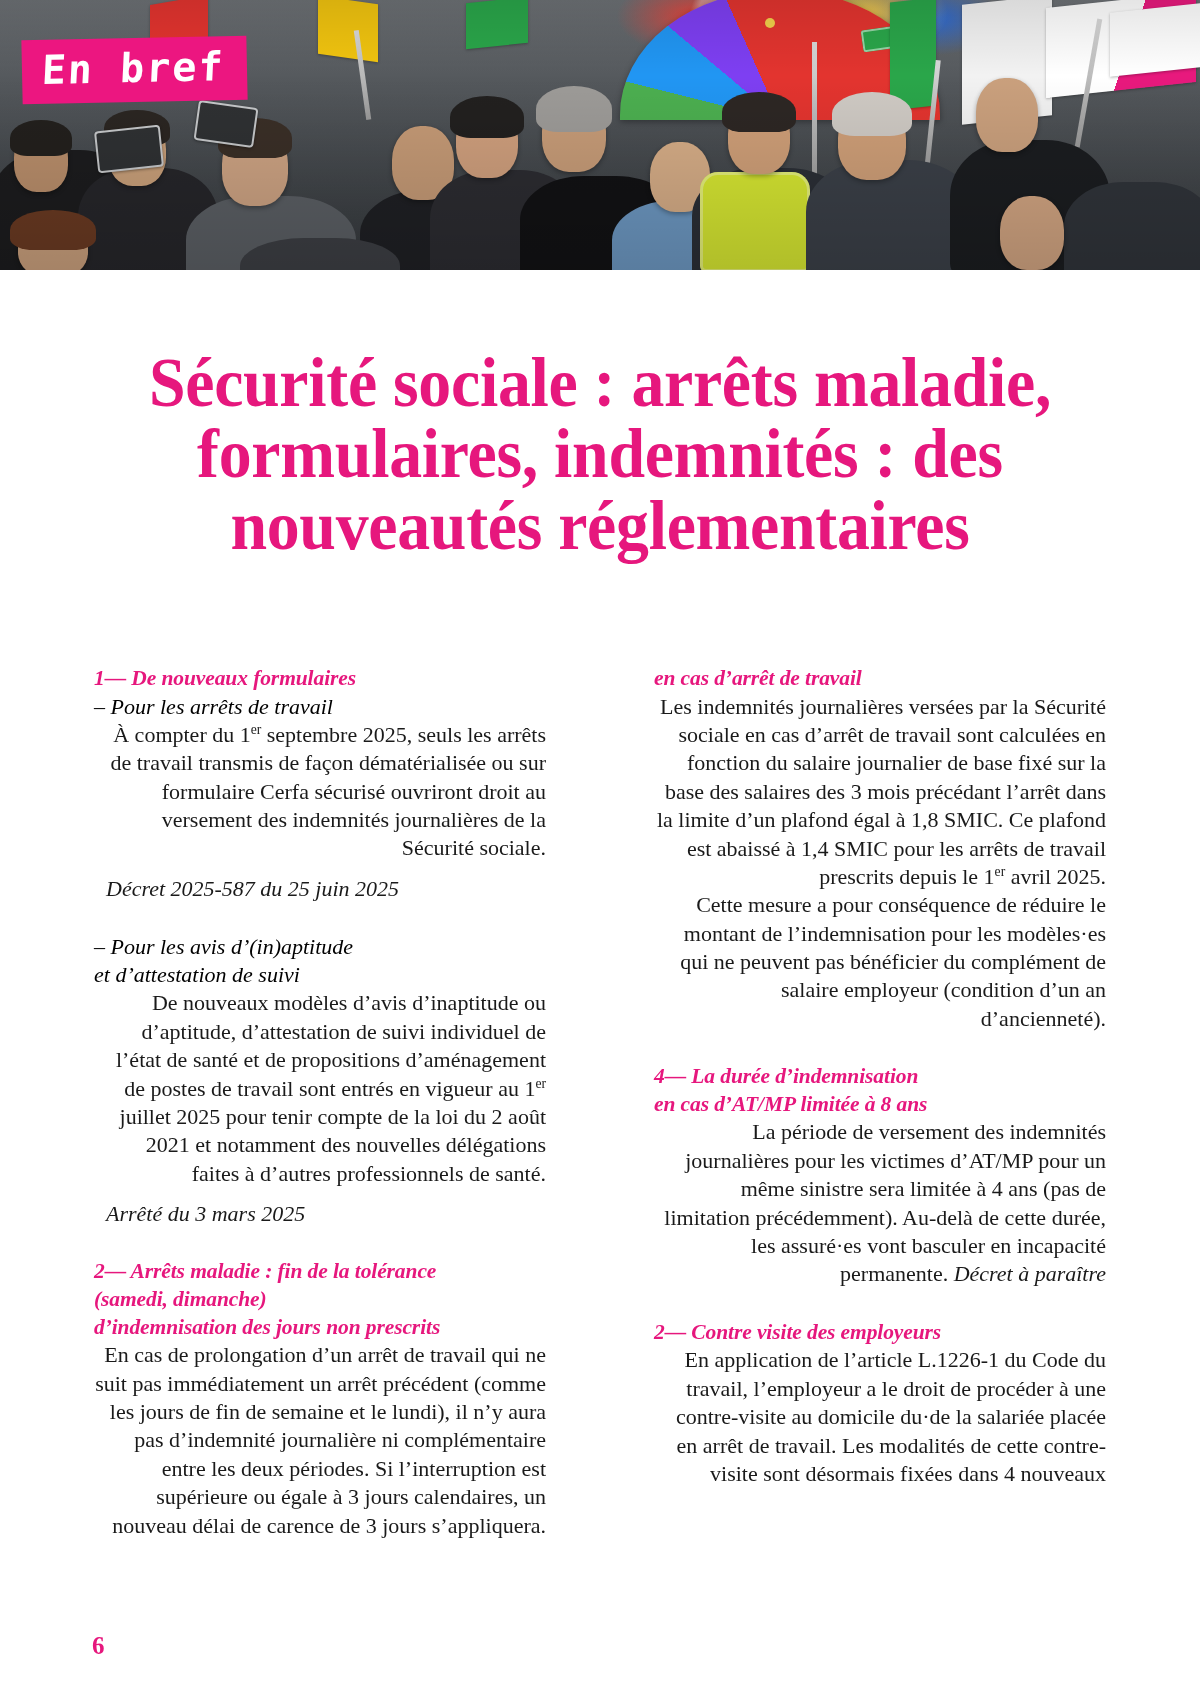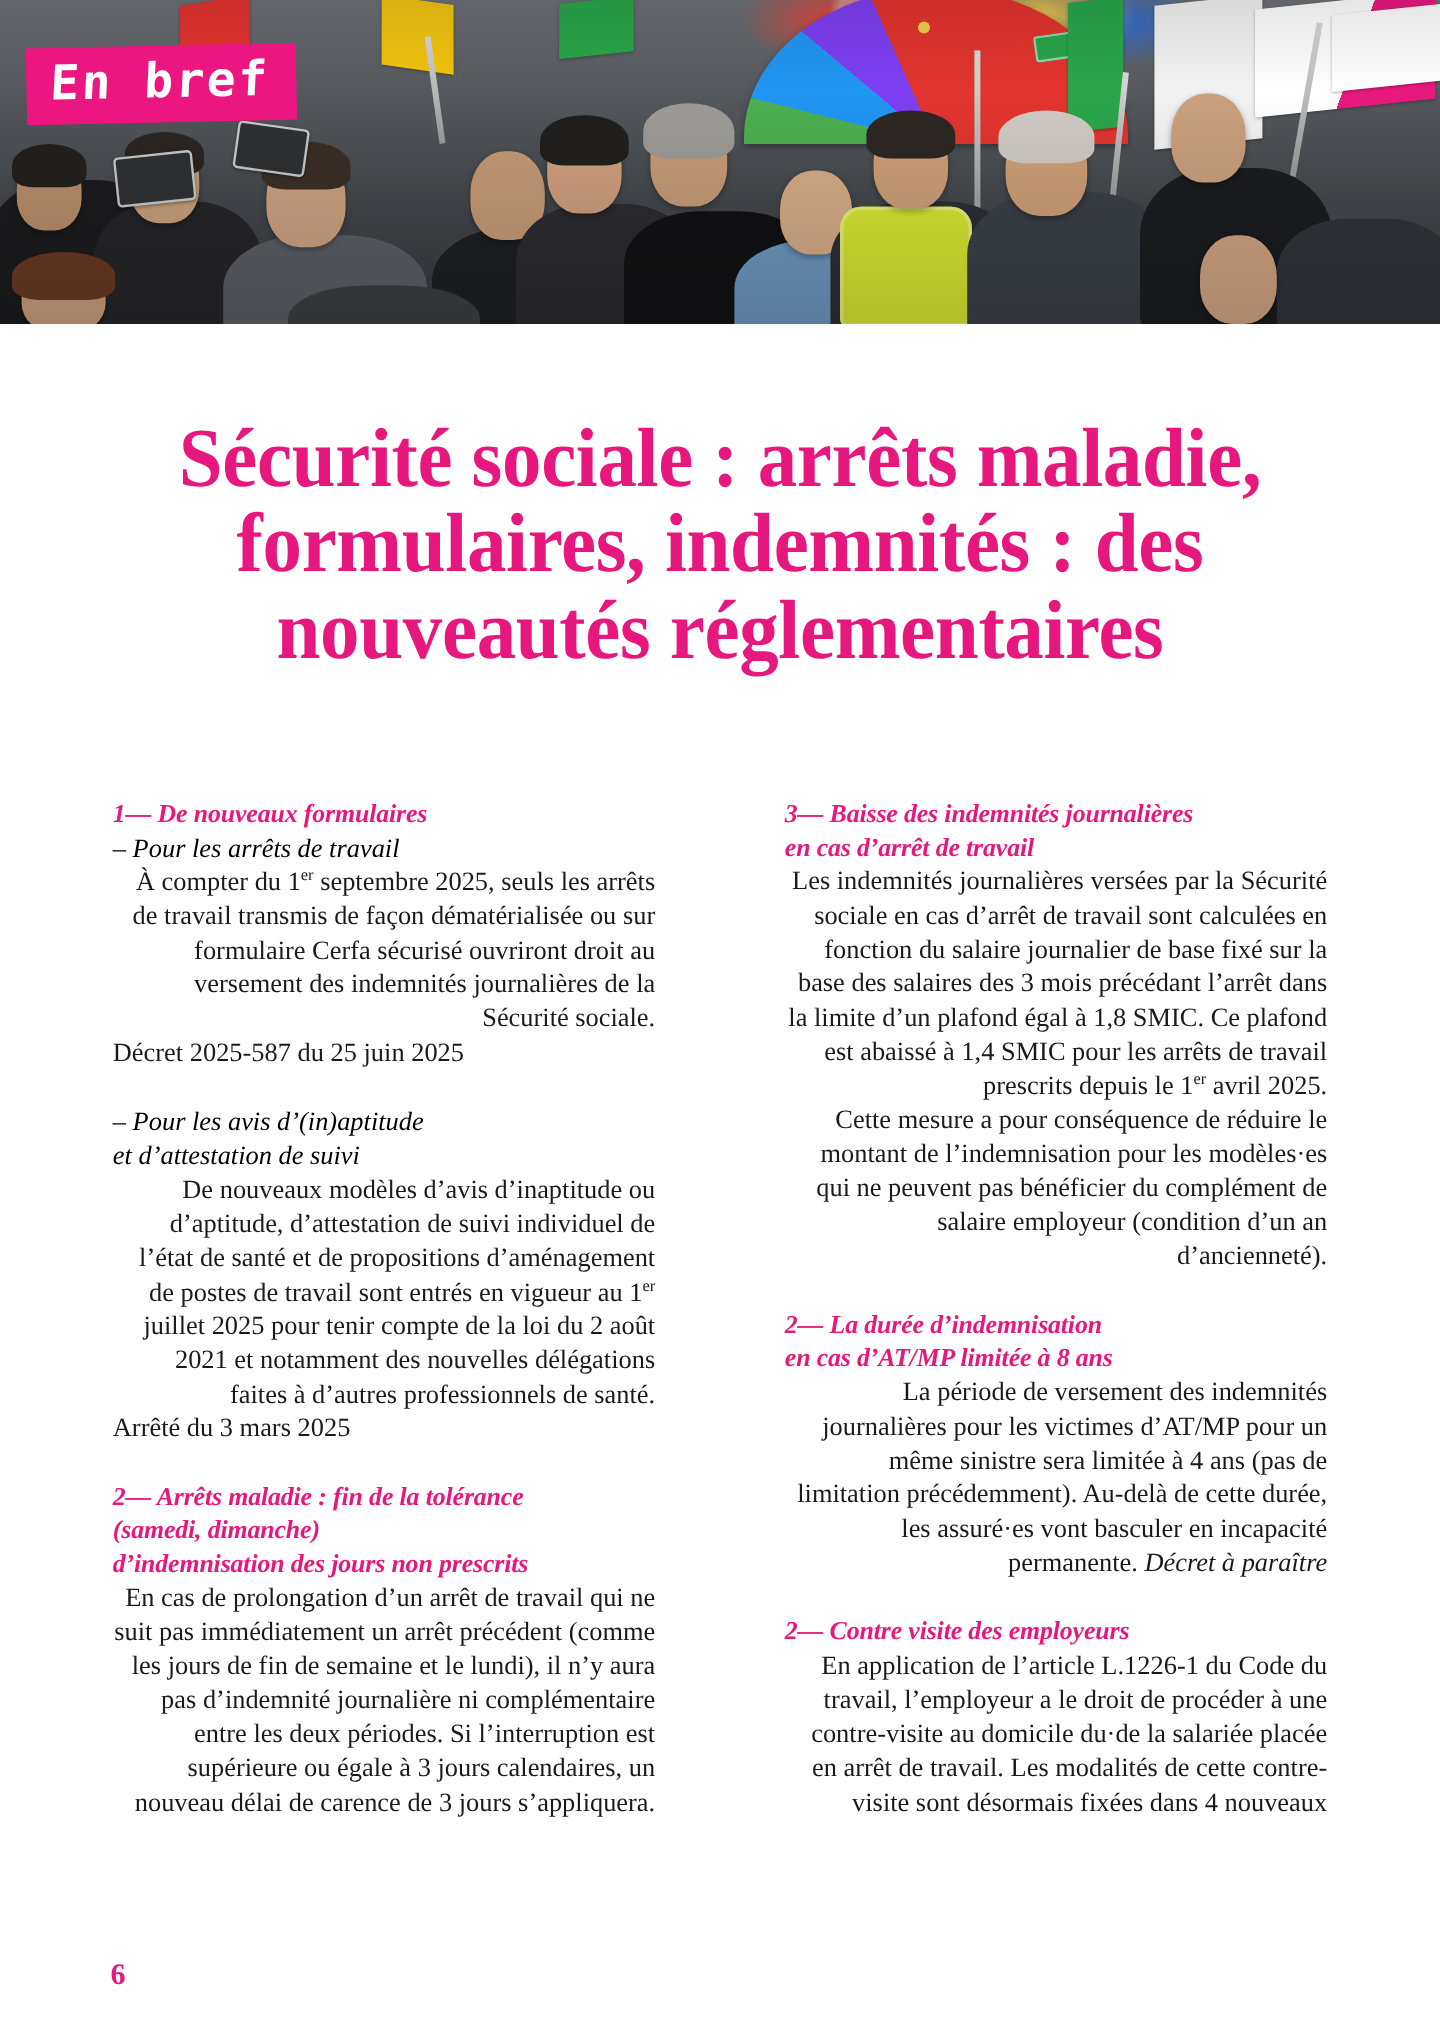--- a/index.html
+++ b/index.html
@@ -197,24 +197,25 @@
     margin: 0;
   }
   .body-text {
     font-size: 22px;
     line-height: 1.29;
     color: #1a1a1a;
     margin: 0;
     text-align: right;
   }
   .ref {
+    font-style: italic;
     font-size: 22px;
     line-height: 1.29;
     color: #1a1a1a;
-    margin: 0;
+    margin: 12px;
   }
 
   sup.ord {
     font-size: 0.62em;
     vertical-align: super;
     line-height: 0;
   }
 
   
   .page-number {
@@ -329,28 +330,27 @@
       <p class="sec-head">(samedi, dimanche)</p>
       <p class="sec-head">d’indemnisation des jours non prescrits</p>
       <p class="body-text">En cas de prolongation d’un arrêt de travail qui ne suit pas immédiatement un arrêt précédent (comme les jours de fin de semaine et le lundi), il n’y aura pas d’indemnité journalière ni complémentaire entre les deux périodes. Si l’interruption est supérieure ou égale à 3 jours calendaires, un nouveau délai de carence de 3 jours s’appliquera.</p>
     </div>
 
   </div>
 
   <div class="col">
 
     <div class="sec">
-      <p class="sec-head">3— Baisse des indemnités journalières</p>
       <p class="sec-head">en cas d’arrêt de travail</p>
       <p class="body-text"><span>Les indemnités journalières versées par la Sécurité sociale en cas d’arrêt de travail sont calculées en fonction du salaire journalier de base fixé sur la base des salaires des 3 mois précédant l’arrêt dans la limite d’un plafond égal à 1,8 SMIC. Ce plafond est abaissé à 1,4 SMIC pour les arrêts de travail prescrits depuis le 1</span><sup class="ord">er</sup><span> avril 2025.</span></p>
       <p class="body-text">Cette mesure a pour conséquence de réduire le montant de l’indemnisation pour les modèles·es qui ne peuvent pas bénéficier du complément de salaire employeur (condition d’un an d’ancienneté).</p>
     </div>
 
     <div class="sec">
-      <p class="sec-head">2— La durée d’indemnisation</p>
+      <p class="sec-head">4— La durée d’indemnisation</p>
       <p class="sec-head">en cas d’AT/MP limitée à 8 ans</p>
       <p class="body-text"><span>La période de versement des indemnités journalières pour les victimes d’AT/MP pour un même sinistre sera limitée à 4 ans (pas de limitation précédemment). Au-delà de cette durée, les assuré·es vont basculer en incapacité permanente. </span><em>Décret à paraître</em></p>
     </div>
 
     <div class="sec">
       <p class="sec-head">2— Contre visite des employeurs</p>
       <p class="body-text">En application de l’article L.1226-1 du Code du travail, l’employeur a le droit de procéder à une contre-visite au domicile du·de la salariée placée en arrêt de travail. Les modalités de cette contre-visite sont désormais fixées dans 4 nouveaux</p>
     </div>
 
   </div>

